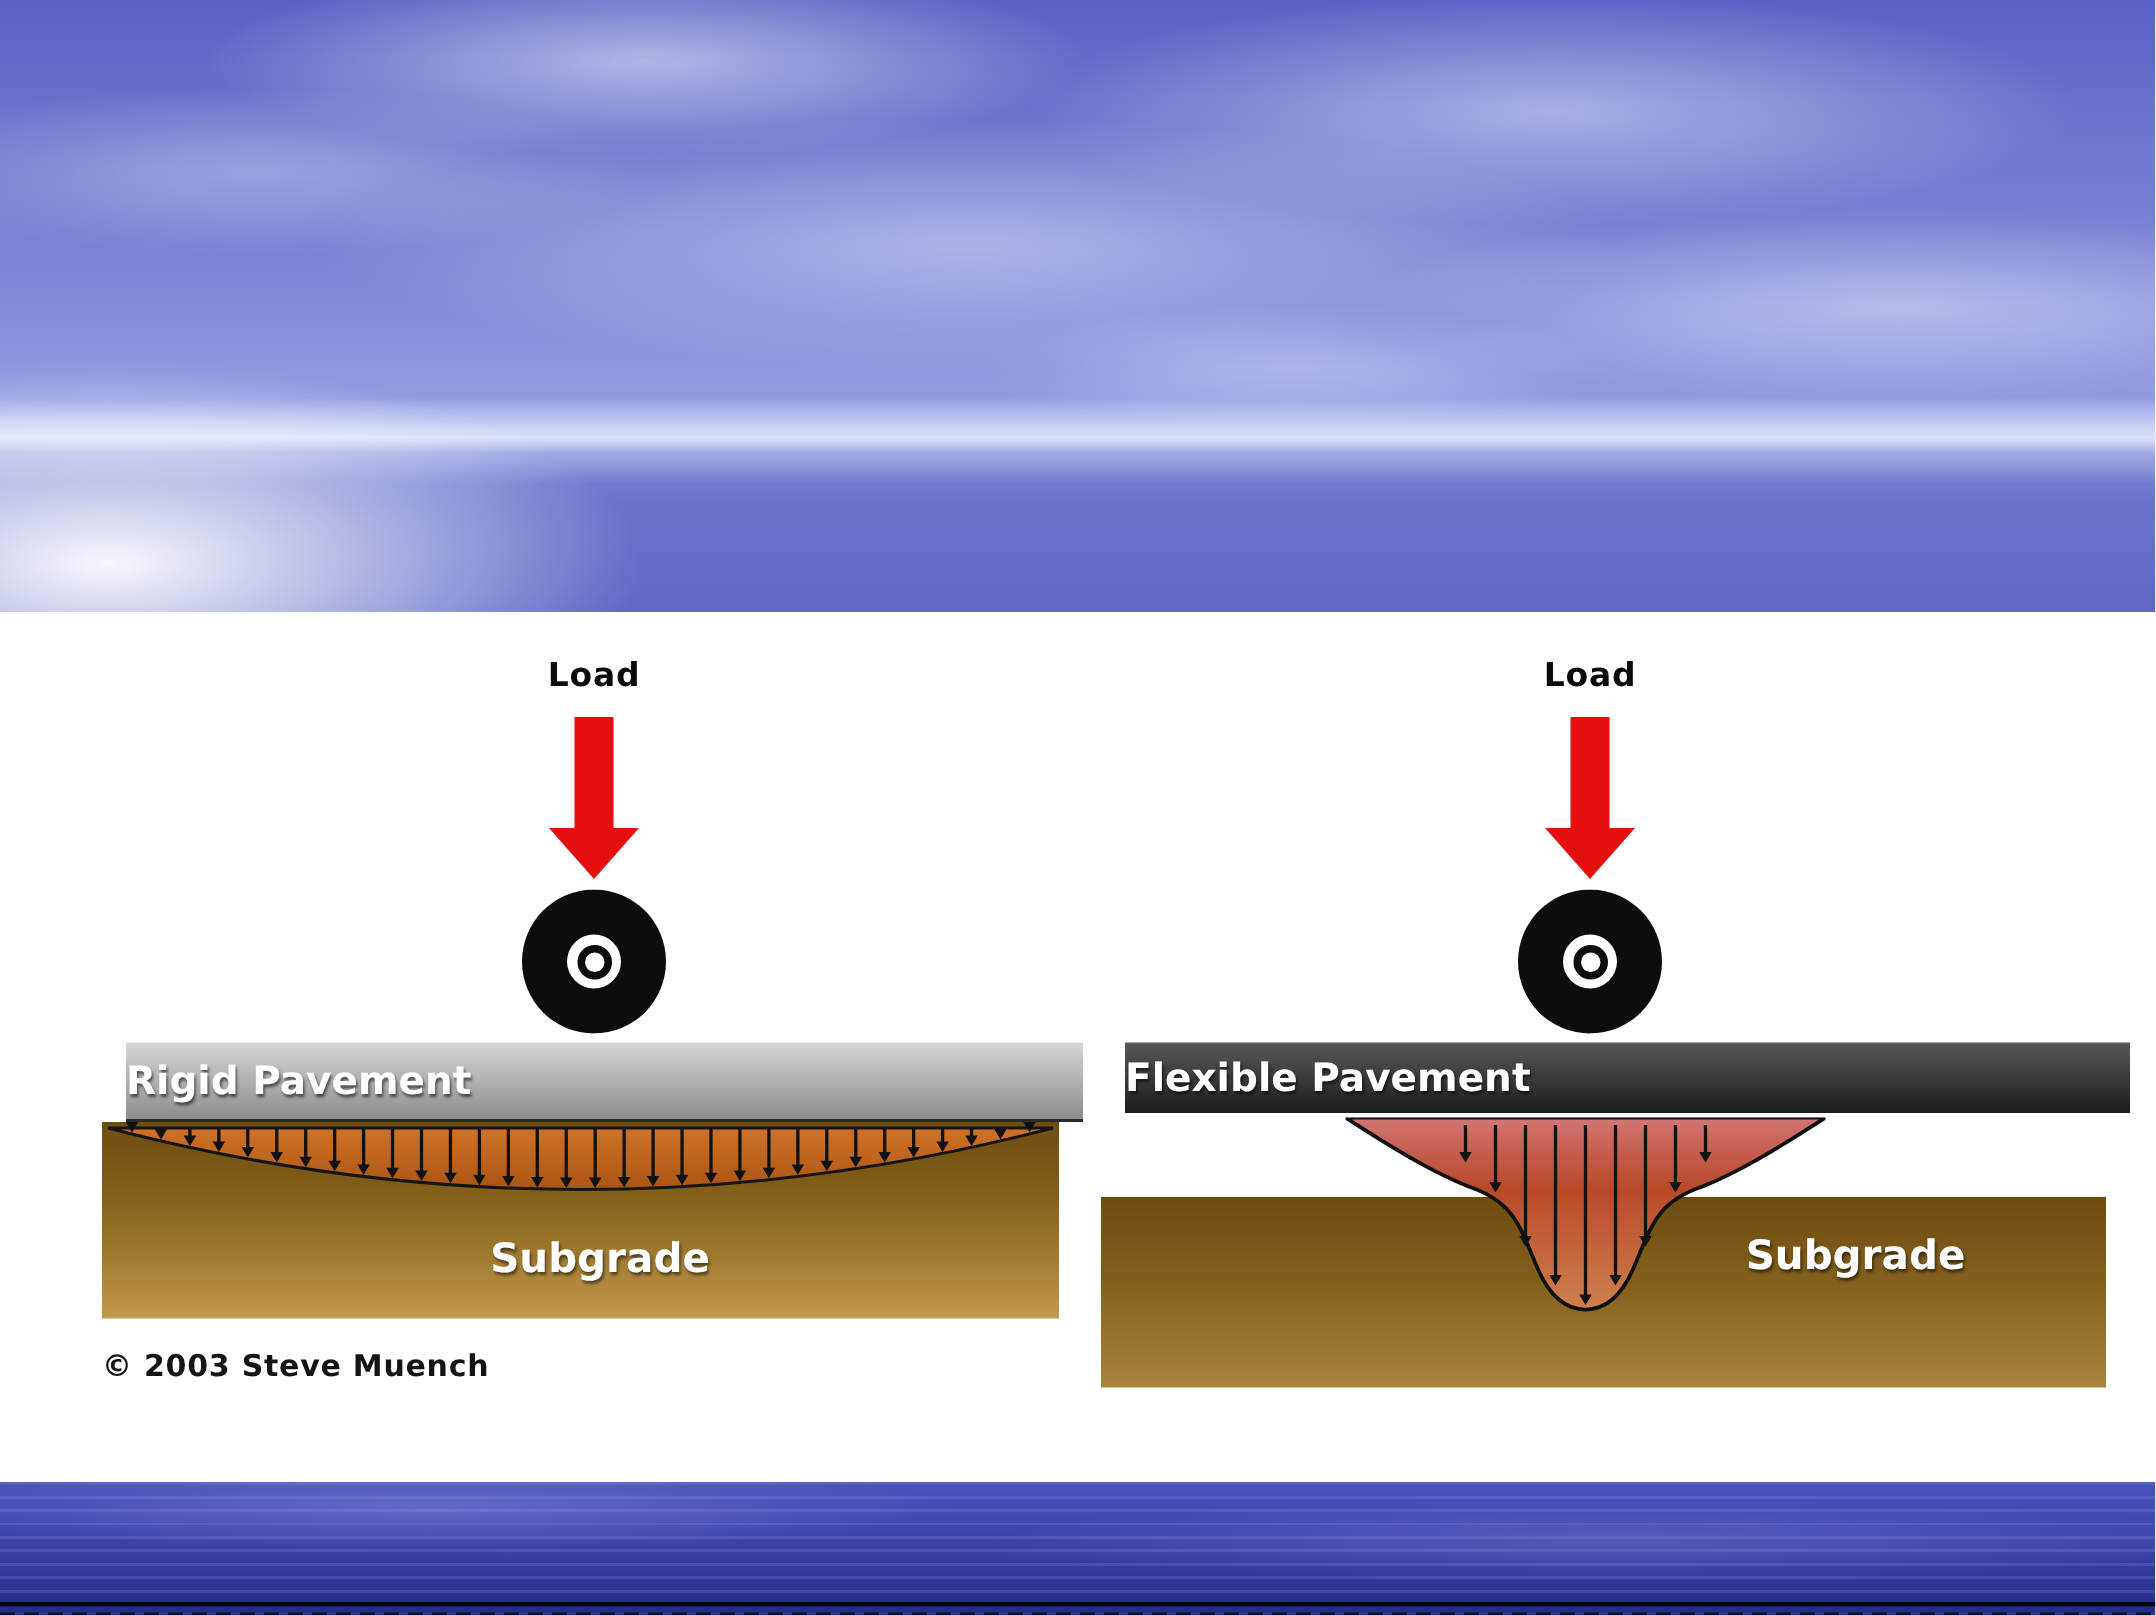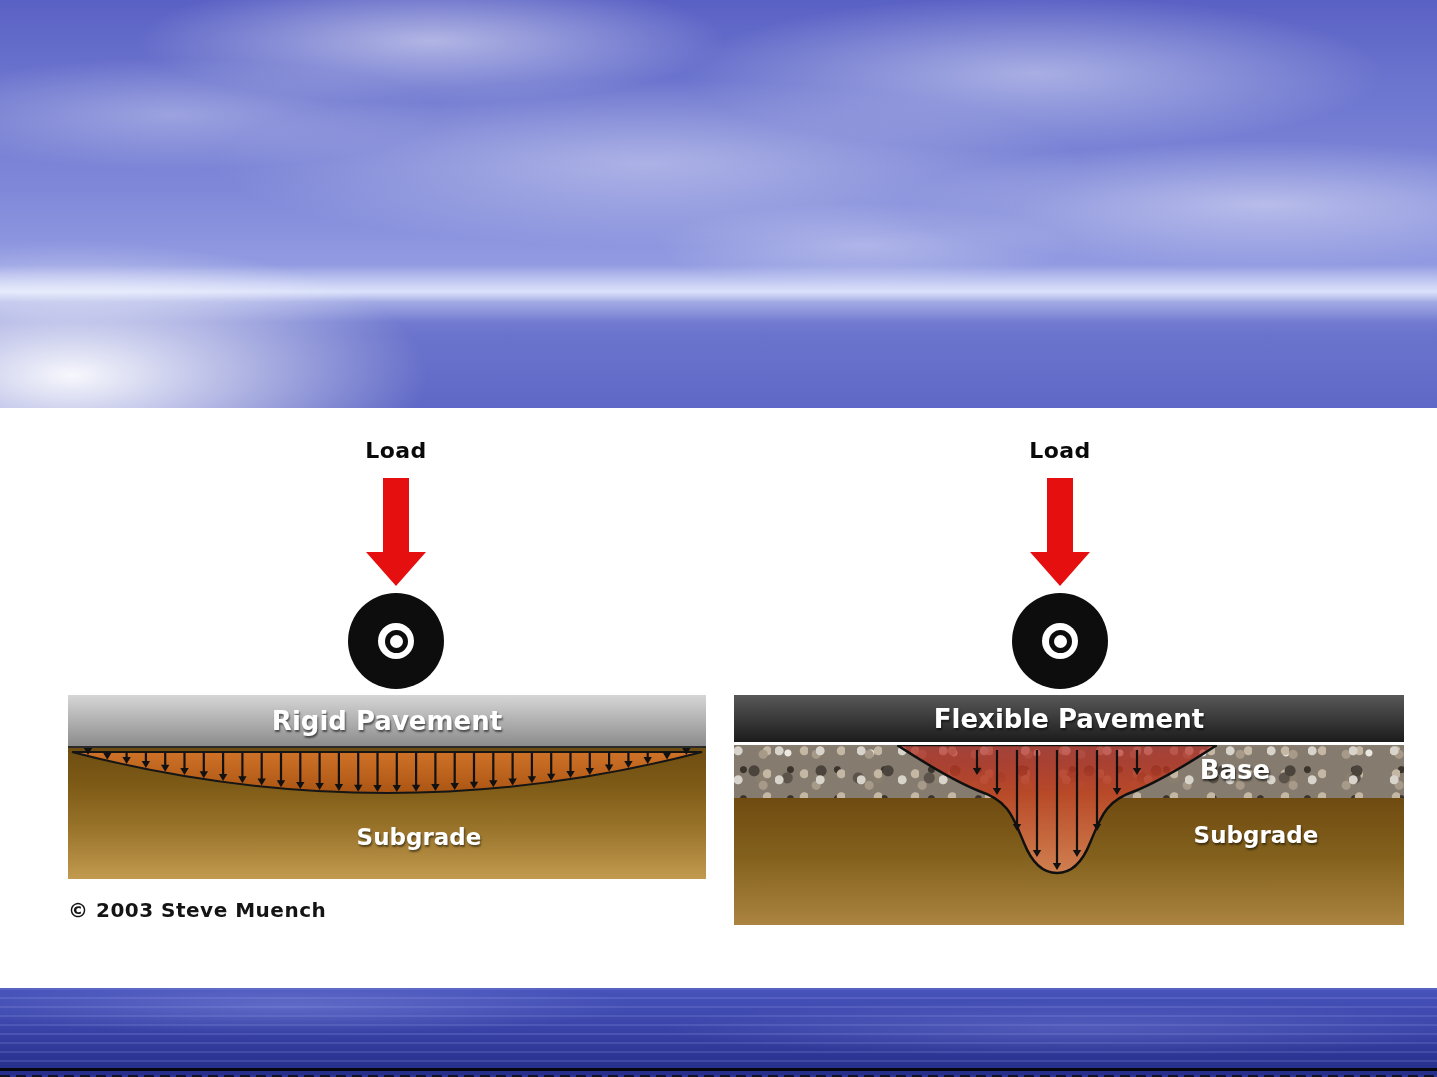--- a/index.html
+++ b/index.html
@@ -48,39 +48,39 @@
   .panel.right .arrow-head{left:296px;}
 
   .tire{position:absolute;top:163px;width:84px;height:84px;border-radius:50%;
     background:#0d0d0d;border:6px dashed #0d0d0d;box-sizing:content-box;}
   .panel.left .tire{left:280px;}
   .panel.right .tire{left:278px;}
   .hub{position:absolute;inset:0;margin:auto;width:36px;height:36px;border-radius:50%;
     background:#fff;display:flex;align-items:center;justify-content:center;}
   .axle{width:13px;height:13px;border:5px solid #0d0d0d;border-radius:50%;background:#fff;}
 
-  .slab{position:absolute;left:0;width:100%;display:flex;align-items:center;justify-content:center;}
+  .slab{position:absolute;left:16px;width:100%;display:flex;align-items:center;}
   .slab-label{
     font-family:"DejaVu Sans","Liberation Sans",sans-serif;font-weight:bold;
     font-size:26px;color:#fff;text-shadow:1px 2px 2px rgba(0,0,0,.55);
   }
   .slab.rigid{top:265px;height:53px;background:linear-gradient(#d6d6d6,#8c8c8c);
     border-bottom:2px solid #2a2a2a;box-sizing:border-box;}
   .slab.flexible{top:265px;height:47px;background:linear-gradient(#585858,#1c1c1c);}
 
   .subgrade{position:absolute;left:0;width:100%;}
   .panel.left .subgrade{top:318px;height:131px;
     background:linear-gradient(180deg,#6e4d12 0%,#7d5a16 28%,#99742a 62%,#c29a50 100%);}
   .panel.right .subgrade{top:368px;height:127px;
     background:linear-gradient(180deg,#6f4b11 0%,#82601c 45%,#aa8440 100%);}
 
   .subgrade-label{
     position:absolute;transform:translateX(-50%);
     font-family:"DejaVu Sans","Liberation Sans",sans-serif;font-weight:bold;
-    font-size:23px;color:#fff;text-shadow:1px 2px 2px rgba(0,0,0,.5);margin-left:19px;
+    font-size:27px;color:#fff;text-shadow:1px 2px 2px rgba(0,0,0,.5);
   }
   .panel.left .subgrade-label{left:332px;top:76px;}
   .panel.right .subgrade-label{left:503px;top:24px;}
 
   .base-layer{
     position:absolute;left:0;top:315px;width:100%;height:53px;
     background-color:#857b6f;
     background-image:
       radial-gradient(circle at 10% 20%, #d8d4cc 0 4px, transparent 5px),
       radial-gradient(circle at 30% 60%, #4a443c 0 5px, transparent 6px),
@@ -225,23 +225,20 @@
       <div class="arrow-shaft"></div>
       <div class="arrow-head"></div>
       <div class="tire">
         <div class="hub">
           <div class="axle"></div>
         </div>
       </div>
       <div class="slab flexible">
         <span class="slab-label">Flexible Pavement</span>
       </div>
-      <div class="base-layer">
-        <div class="base-label">Base</div>
-      </div>
       <div class="subgrade">
         <div class="subgrade-label">Subgrade</div>
       </div>
       <svg class="stress-bulb" viewBox="0 0 320 140" xmlns="http://www.w3.org/2000/svg">
         <defs>
           <linearGradient id="bulbGrad" x1="0" y1="0" x2="0" y2="1">
             <stop offset="0" stop-color="rgba(180,30,25,0.60)"></stop>
             <stop offset="0.38" stop-color="#b84a28"></stop>
             <stop offset="1" stop-color="#d08050"></stop>
           </linearGradient>

